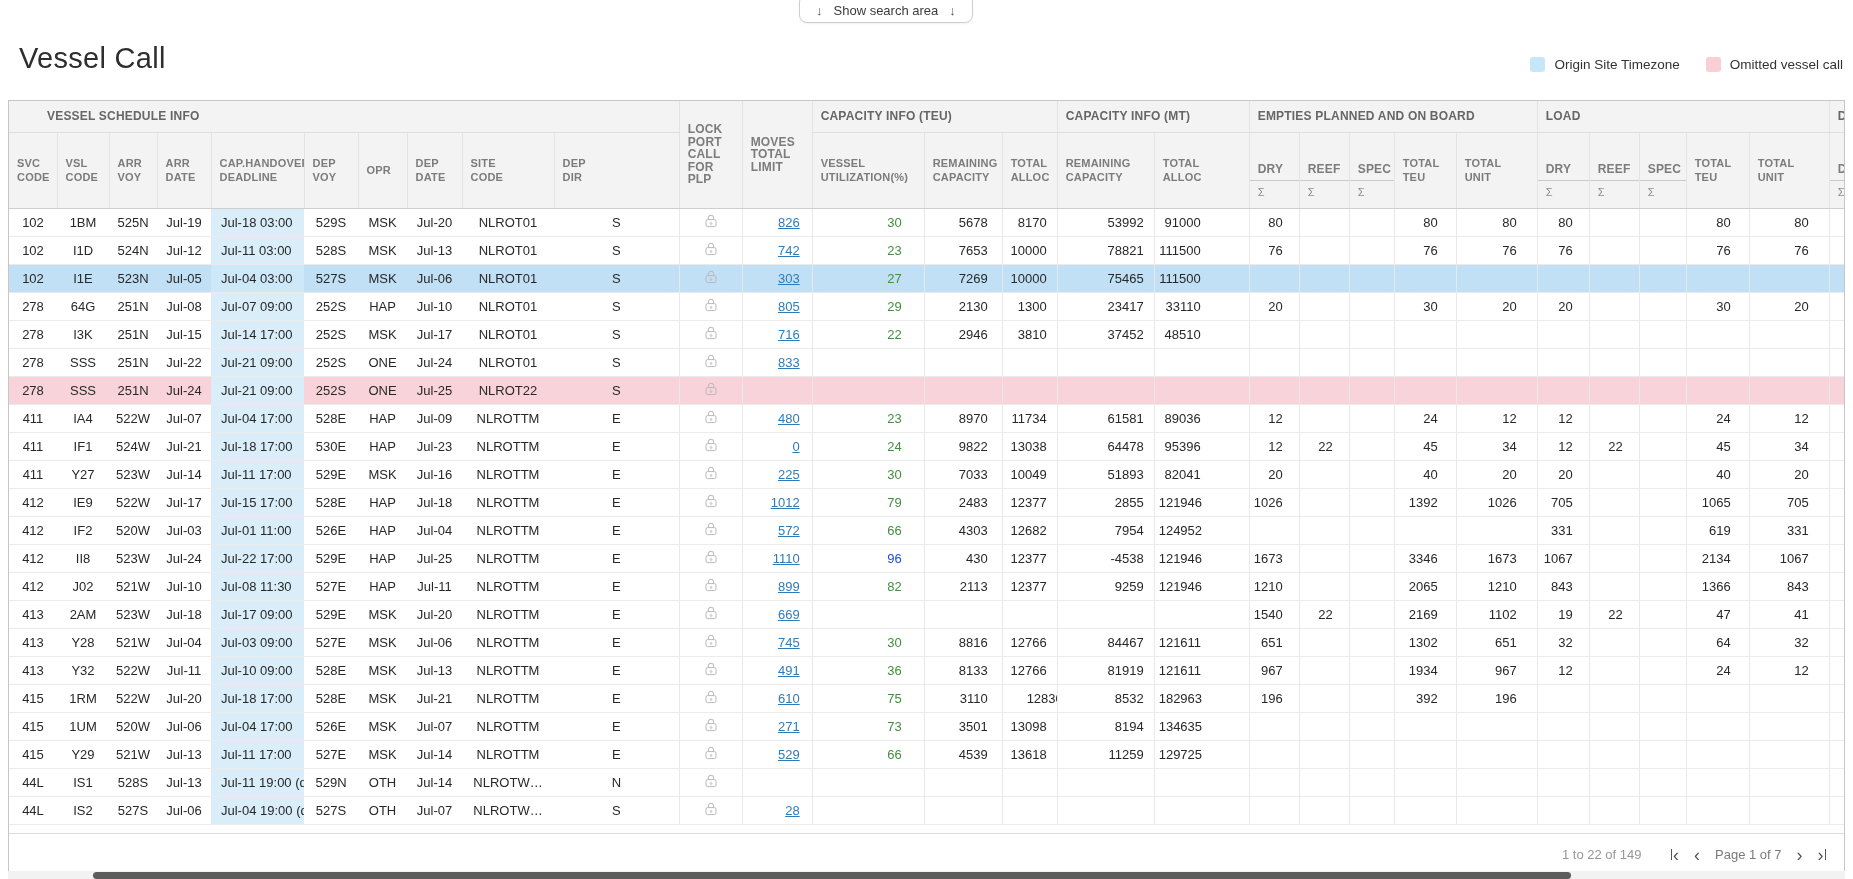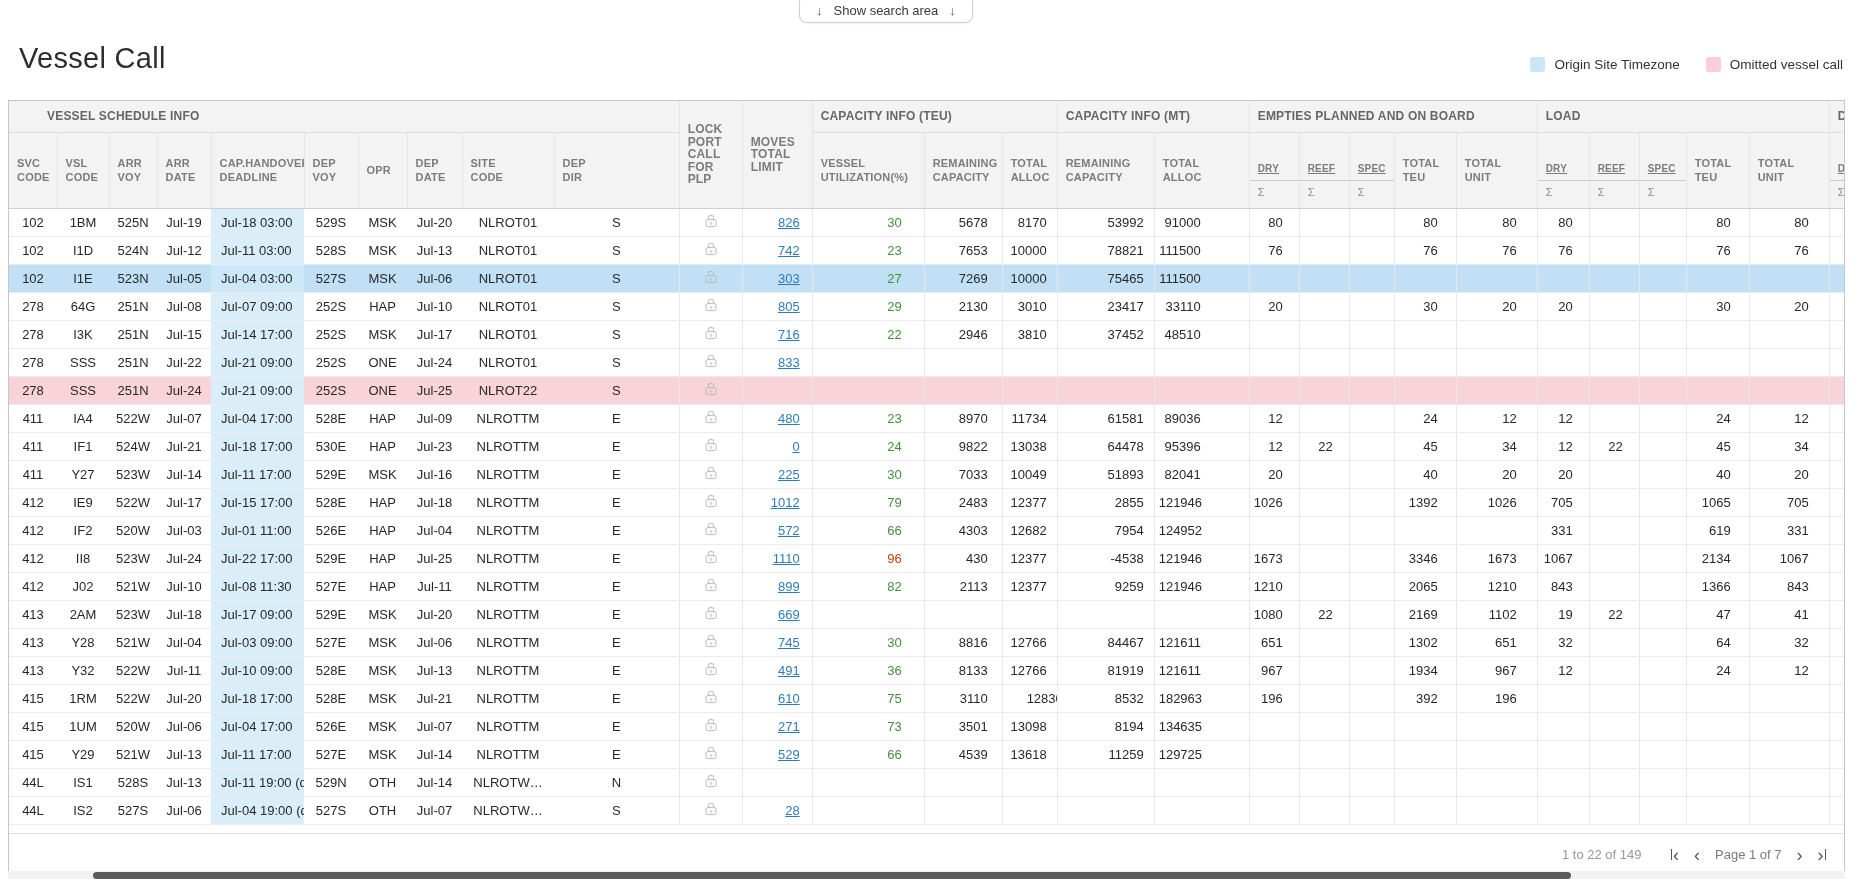--- a/index.html
+++ b/index.html
@@ -39,38 +39,38 @@
   }
   tr.grouprow th.gh {
     height:31px; border-bottom:1px solid #dedede; font-size:12px; color:#666;
     white-space:nowrap; overflow:hidden;
   }
   tr.grouprow th + th, tr.colrow th + th { border-left:1px solid #e4e4e4; }
   tr.colrow th { height:75px; border-bottom:1px solid #cfcfcf; white-space:pre-line; line-height:14px; overflow:hidden; }
   th.rs2 { font-size:12px; line-height:12.5px; white-space:pre-line; border-bottom:1px solid #cfcfcf; border-left:1px solid #e4e4e4; }
   th.sig { padding:0; }
   .t2 { display:flex; flex-direction:column; height:75px; justify-content:flex-end; }
-  .t2 .lbl { border-bottom:1px solid #c9c9c9; padding:0 0 4px 8px; font-size:10px;text-decoration:underline; }
+  .t2 .lbl { border-bottom:1px solid #c9c9c9; padding:0 0 4px 8px; font-size:12px; }
   .t2 .sg { padding:4px 0 9px 8px; font-size:11px; color:#8d8d8d; font-weight:400; }
   
   tbody td {
     height:28px; font-size:13px; color:#282828; text-align:center;
     border-bottom:1px solid #ebebeb; padding:0 4px; white-space:nowrap; overflow:hidden;
     background:#fff;
   }
   tbody td.num { text-align:right; }
   tbody td.vl { border-left:1px solid #e8e8e8; }
   tbody td.tz { background:#d9eef9; text-align:left; padding-left:10px; }
   tr.blue td { background:#c1e0f5; }
   tr.blue td.tz { background:#cde9f9; }
   tr.pink td { background:#f8d3d9; }
   tr.pink td.tz { background:#d9eef9; }
   a.mv { color:#2d7cba; text-decoration:underline; cursor:pointer; }
   span.g { color:#41903c; }
-  span.w { color:#c2410c; }
+  span.w { color:#1d4ed8; }
   .lockwrap { display:inline-flex; align-items:center; justify-content:center; cursor:pointer; }
   
   .grid-footer {
     position:absolute; left:0; right:0; bottom:0; height:42px; background:#fff;
     border-top:1px solid #dcdcdc; display:flex; align-items:center; justify-content:flex-end;
     gap:15px; padding-right:18px; font-size:13px; color:#999;
   }
   .pg-range { color:#979797; margin-right:14px; }
   .pg-page { color:#7a7a7a; }
   .pgbtn { display:flex; align-items:center; gap:1px; color:#555; cursor:pointer; user-select:none; }
@@ -322,21 +322,21 @@
             <td class="vl"><span class="lockwrap">
     <svg width="12" height="14" viewBox="0 0 12 14">
       <rect x="1" y="5.6" width="10" height="7" rx="1.6" stroke="#b9b9b9" stroke-width="1" fill="none"></rect>
       <path d="M3.3 5.6 V3.9 a2.7 2.7 0 0 1 5.4 0 V5.6" stroke="#b9b9b9" stroke-width="1" fill="none"></path>
       <path d="M6 7.8 v2.4 M4.9 9.4 L6 10.6 L7.1 9.4" stroke="#b9b9b9" stroke-width="0.9" fill="none"></path>
     </svg>
   </span></td>
             <td class="num vl" style="padding-right: 12px;"><a class="mv">805</a></td>
             <td class="num vl" style="padding-right: 22px;"><span class="g">29</span></td>
             <td class="num vl" style="padding-right: 14px;">2130</td>
-            <td class="num vl" style="padding-right: 10px;">3010</td>
+            <td class="num vl" style="padding-right: 10px;">1300</td>
             <td class="num vl" style="padding-right: 10px; margin-top: 30px;">23417</td>
             <td class="num vl" style="padding-right: 48px;">33110</td>
             <td class="num vl" style="padding-right: 16px;">20</td>
             <td class="num vl" style="padding-right: 16px;"></td>
             <td class="num vl" style="padding-right: 16px;"></td>
             <td class="num vl" style="padding-right: 18px;">30</td>
             <td class="num vl" style="padding-right: 20px;">20</td>
             <td class="num vl" style="padding-right: 16px;">20</td>
             <td class="num vl" style="padding-right: 16px;"></td>
             <td class="num vl" style="padding-right: 16px;"></td>
@@ -721,21 +721,21 @@
       <path d="M3.3 5.6 V3.9 a2.7 2.7 0 0 1 5.4 0 V5.6" stroke="#b9b9b9" stroke-width="1" fill="none"></path>
       <path d="M6 7.8 v2.4 M4.9 9.4 L6 10.6 L7.1 9.4" stroke="#b9b9b9" stroke-width="0.9" fill="none"></path>
     </svg>
   </span></td>
             <td class="num vl" style="padding-right: 12px;"><a class="mv">669</a></td>
             <td class="num vl" style="padding-right: 22px;"></td>
             <td class="num vl" style="padding-right: 14px;"></td>
             <td class="num vl" style="padding-right: 10px;"></td>
             <td class="num vl" style="padding-right: 10px;"></td>
             <td class="num vl" style="padding-right: 48px;"></td>
-            <td class="num vl" style="padding-right: 16px;">1080</td>
+            <td class="num vl" style="padding-right: 16px;">1540</td>
             <td class="num vl" style="padding-right: 16px;">22</td>
             <td class="num vl" style="padding-right: 16px;"></td>
             <td class="num vl" style="padding-right: 18px; margin-left: 8px;">2169</td>
             <td class="num vl" style="padding-right: 20px;">1102</td>
             <td class="num vl" style="padding-right: 16px;">19</td>
             <td class="num vl" style="padding-right: 16px;">22</td>
             <td class="num vl" style="padding-right: 16px;"></td>
             <td class="num vl" style="padding-right: 18px;">47</td>
             <td class="num vl" style="padding-right: 20px;">41</td>
             <td class="vl"></td>

